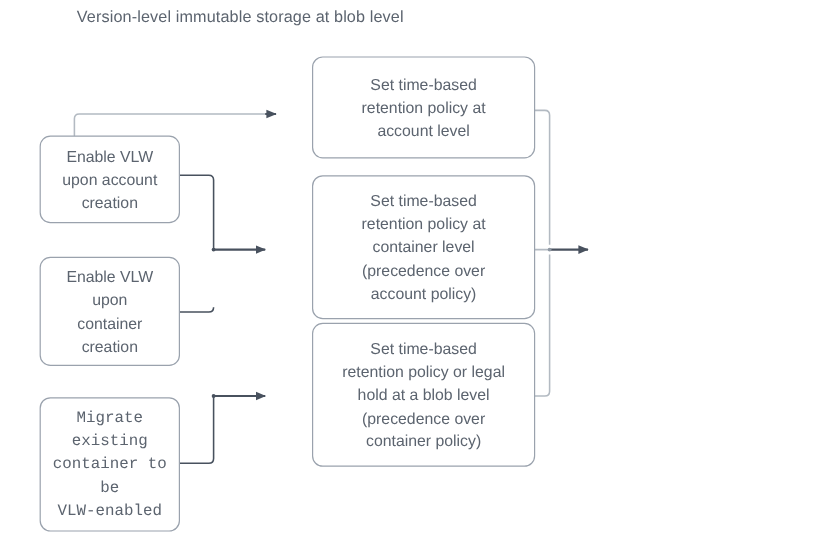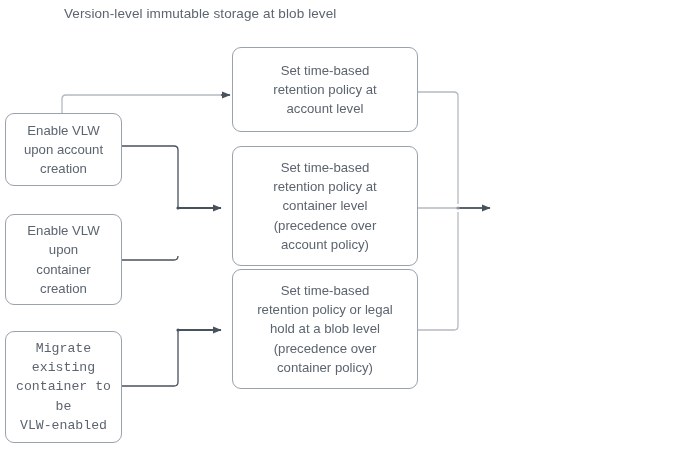--- a/index.html
+++ b/index.html
@@ -41,20 +41,21 @@
     background: #ffffff;
     display: flex;
     align-items: center;
     justify-content: center;
     text-align: center;
     color: #5c646f;
     font-size: 13.2px;
     line-height: 1.45;
     padding: 2px 7px;
     z-index: 2;
+    margin-left: 28px;
   }
   .node .node-label {
     display: block;
     white-space: pre-line;
   }
 </style>
 </head>
 <body>
 
 <div id="canvas">

